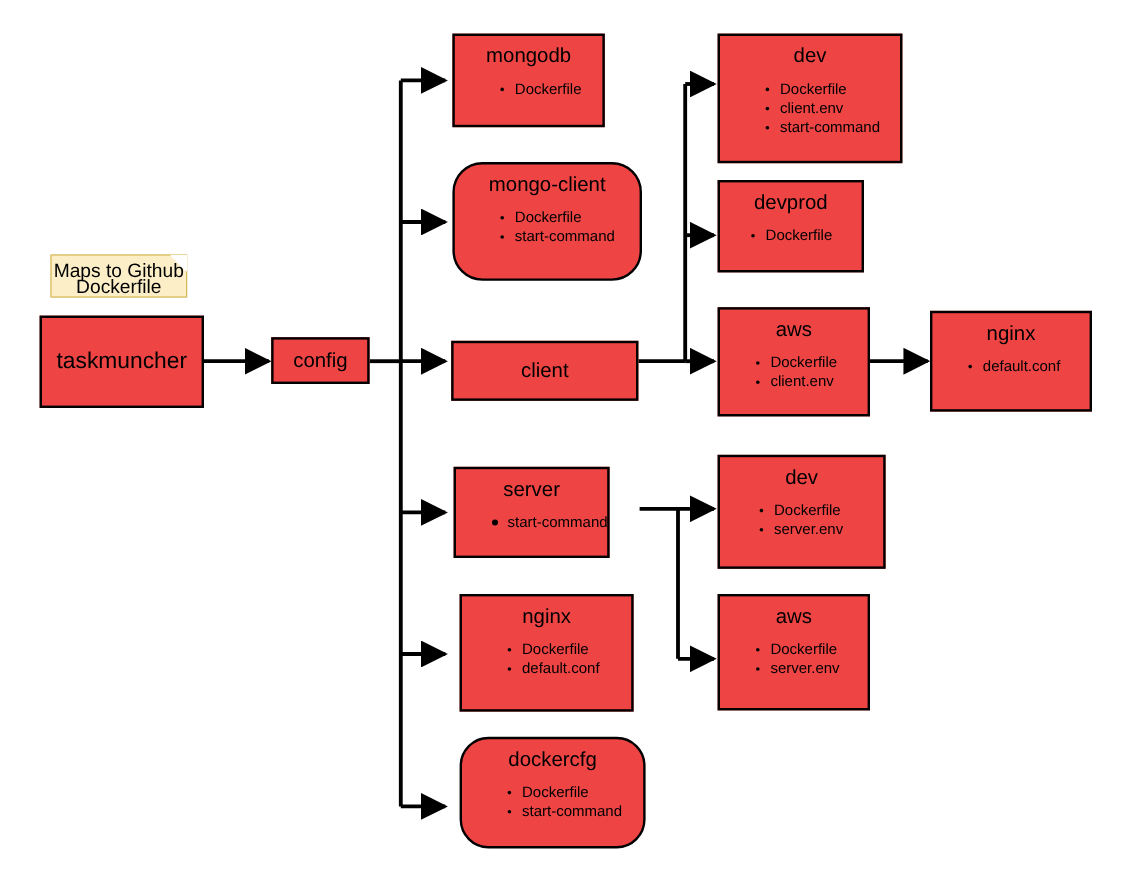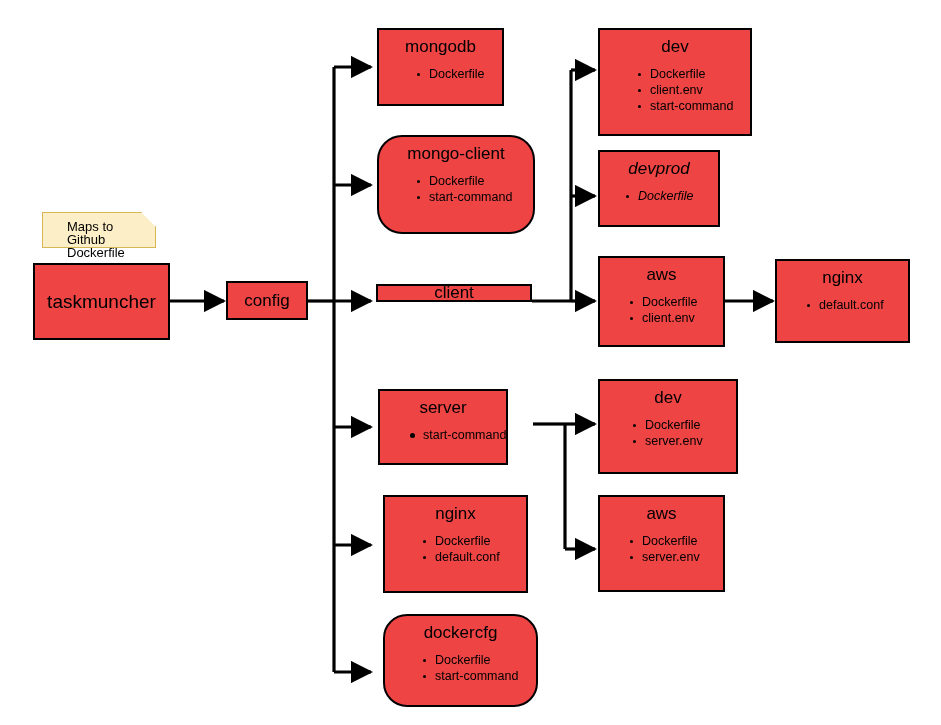--- a/index.html
+++ b/index.html
@@ -57,26 +57,25 @@
     left:1px;top:6px;
     width:5px;height:5px;
   }
 
   
   .note{
     position:absolute;
     background:#fcefc8;
     border:1px solid #d6b656;
     box-sizing:border-box;
-    font-size:13px;
+    font-size:16px;
     line-height:13px;
-    text-align:left;
+    text-align:center;
     padding-top:7px;
     z-index:3;
-    padding-left:24px;
   }
   .note .notch{
     position:absolute;
     right:-1px;top:-1px;
     width:14px;height:14px;
     background:#ffffff;
     border-left:1px solid #d6b656;
     border-bottom:1px solid #d6b656;
     transform:skewX(0deg);
     clip-path:polygon(0 0,100% 0,100% 100%);
@@ -145,21 +144,21 @@
   </div>
 
   <div class="node" style="left:377px;top:135px;width:158px;height:99px;border-radius:25px;">
     <div class="title">mongo-client</div>
     <ul>
       <li>Dockerfile</li>
       <li>start-command</li>
     </ul>
   </div>
 
-  <div class="node solo" style="left:376px;top:284px;width:156px;height:18px;">
+  <div class="node solo" style="left:376px;top:284px;width:156px;height:50px;">
     <div class="title">client</div>
   </div>
 
   <div class="node" style="left:378px;top:389px;width:130px;height:76px;">
     <div class="title">server</div>
     <ul>
       <li class="bigdot" style="margin-left:29px;">start-command</li>
     </ul>
   </div>
 
@@ -181,21 +180,21 @@
 
   <div class="node" style="left:598px;top:28px;width:154px;height:108px;">
     <div class="title">dev</div>
     <ul>
       <li>Dockerfile</li>
       <li>client.env</li>
       <li>start-command</li>
     </ul>
   </div>
 
-  <div class="node" style="left:598px;top:150px;width:122px;height:77px;font-style:italic;">
+  <div class="node" style="left:598px;top:150px;width:122px;height:77px;">
     <div class="title">devprod</div>
     <ul>
       <li style="margin-left:24px;">Dockerfile</li>
     </ul>
   </div>
 
   <div class="node" style="left:598px;top:256px;width:127px;height:91px;">
     <div class="title">aws</div>
     <ul>
       <li style="margin-left:28px;">Dockerfile</li>

